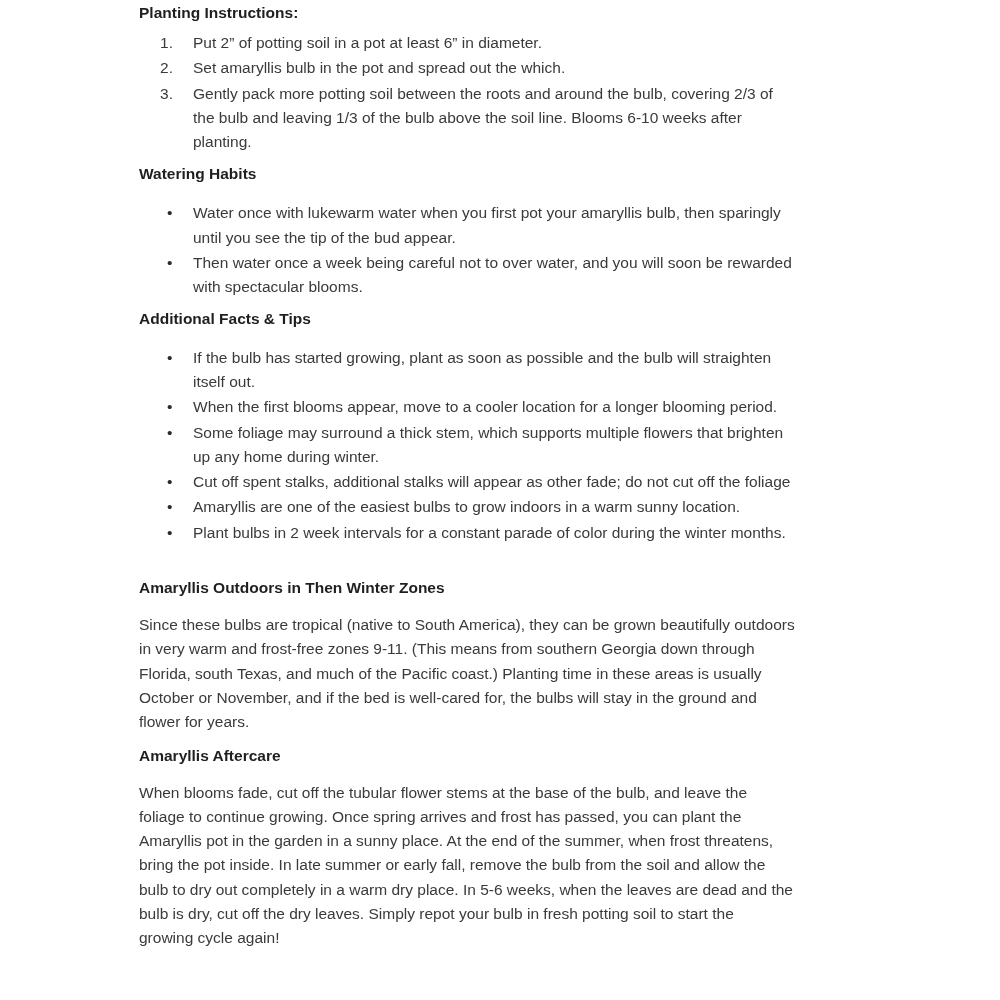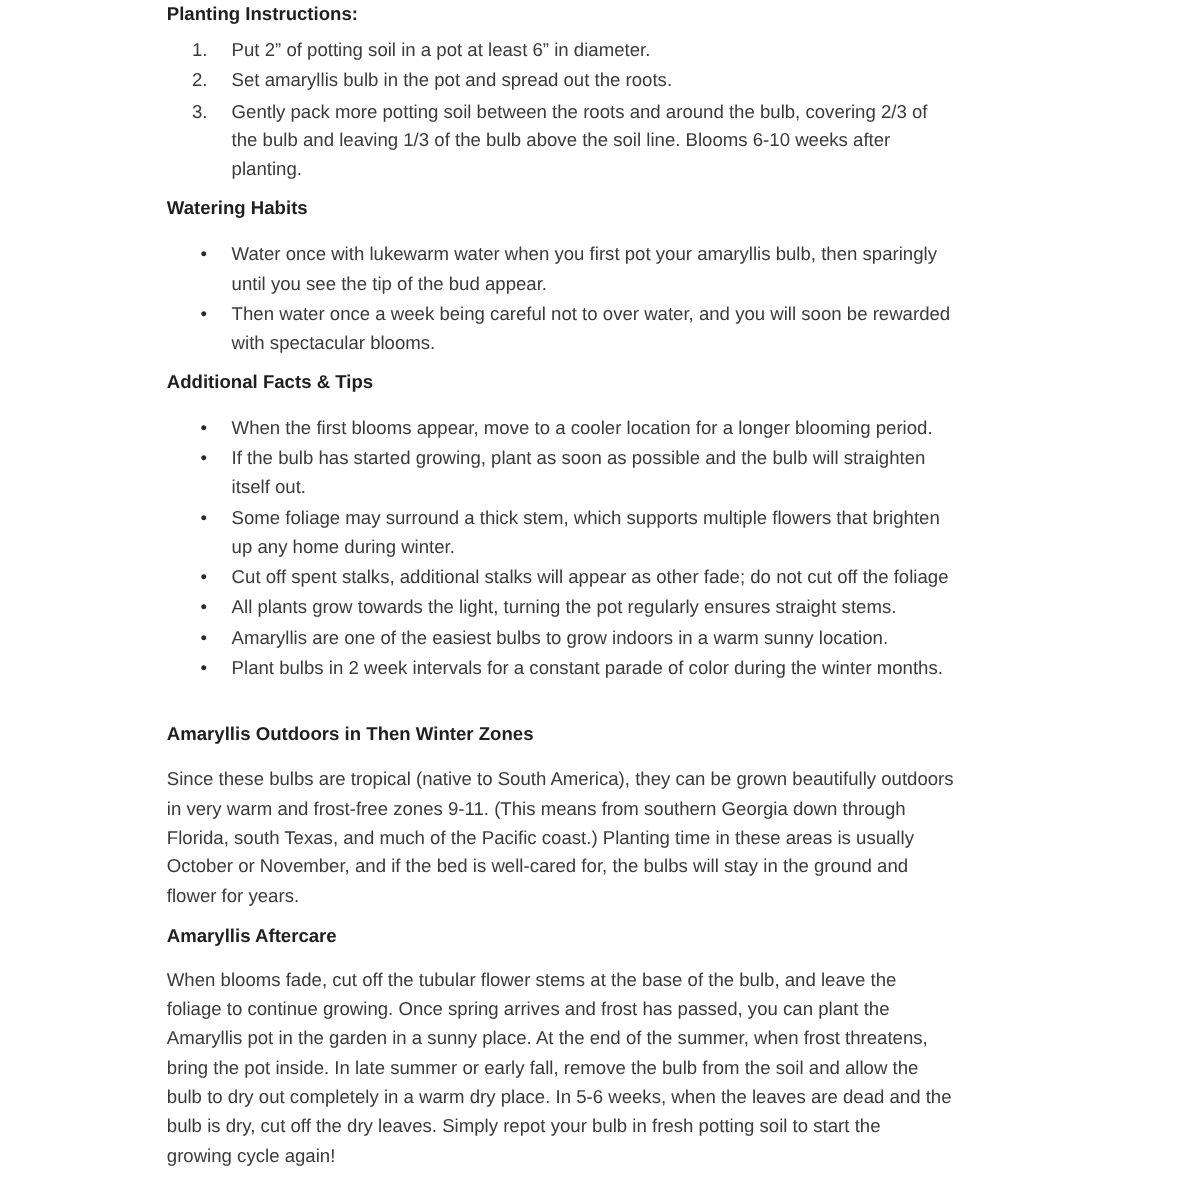--- a/index.html
+++ b/index.html
@@ -72,45 +72,44 @@
 </style>
 </head>
 <body>
 
 <div class="page">
 
   <h2 class="h-planting">Planting Instructions:</h2>
 
   <ol class="num-list">
     <li><span class="t">Put 2” of potting soil in a pot at least 6” in diameter.</span></li>
-    <li><span class="t">Set amaryllis bulb in the pot and spread out the roots.</span></li>
+    <li><span class="t">Set amaryllis bulb in the pot and spread out the which.</span></li>
     <li><span class="t">Gently pack more potting soil between the roots and around the bulb, covering 2/3 of
 the bulb and leaving 1/3 of the bulb above the soil line. Blooms 6-10 weeks after
 planting.</span></li>
   </ol>
 
   <h2 class="h-watering">Watering Habits</h2>
 
   <ul class="dot-list">
     <li><span class="t">Water once with lukewarm water when you first pot your amaryllis bulb, then sparingly
 until you see the tip of the bud appear.</span></li>
     <li><span class="t">Then water once a week being careful not to over water, and you will soon be rewarded
 with spectacular blooms.</span></li>
   </ul>
 
   <h2 class="h-additional">Additional Facts &amp; Tips</h2>
 
   <ul class="dot-list">
-    <li><span class="t">When the first blooms appear, move to a cooler location for a longer blooming period.</span></li>
     <li><span class="t">If the bulb has started growing, plant as soon as possible and the bulb will straighten
 itself out.</span></li>
+    <li><span class="t">When the first blooms appear, move to a cooler location for a longer blooming period.</span></li>
     <li><span class="t">Some foliage may surround a thick stem, which supports multiple flowers that brighten
 up any home during winter.</span></li>
     <li><span class="t">Cut off spent stalks, additional stalks will appear as other fade; do not cut off the foliage</span></li>
-    <li><span class="t">All plants grow towards the light, turning the pot regularly ensures straight stems.</span></li>
     <li><span class="t">Amaryllis are one of the easiest bulbs to grow indoors in a warm sunny location.</span></li>
     <li><span class="t">Plant bulbs in 2 week intervals for a constant parade of color during the winter months.</span></li>
   </ul>
 
   <h2 class="h-outdoors">Amaryllis Outdoors in Then Winter Zones</h2>
 
   <p class="p-outdoors">Since these bulbs are tropical (native to South America), they can be grown beautifully outdoors
 in very warm and frost-free zones 9-11. (This means from southern Georgia down through
 Florida, south Texas, and much of the Pacific coast.) Planting time in these areas is usually
 October or November, and if the bed is well-cared for, the bulbs will stay in the ground and

